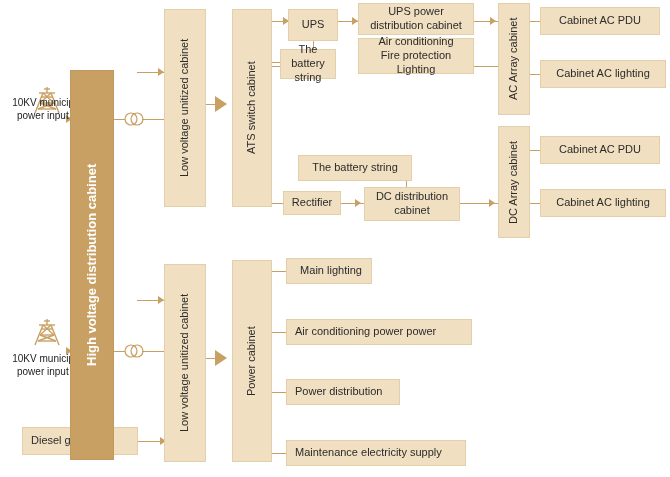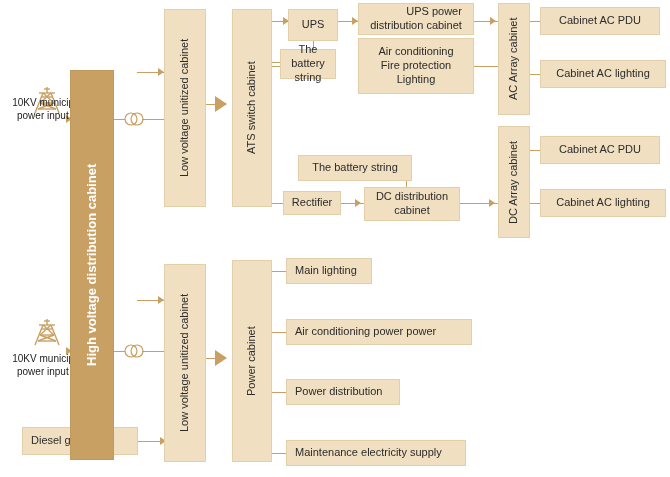--- a/index.html
+++ b/index.html
@@ -223,25 +223,25 @@
   <div class="box" style="left:288px; top:9px; width:50px; height:32px;align-items:center;">
     <span>UPS</span>
   </div>
 
   <div class="box" style="left:280px; top:49px; width:56px; height:30px;">
     <span style="white-space:pre-line;">The battery
 string</span>
   </div>
 
   <div class="box" style="left:358px; top:3px; width:116px; height:32px;">
-    <span style="white-space:pre-line;text-align:right;">UPS power
+    <span style="white-space:pre-line;">UPS power
 distribution cabinet</span>
   </div>
 
-  <div class="box" style="left:358px; top:38px; width:116px; height:56px;">
+  <div class="box" style="left:358px; top:38px; width:116px; height:36px;">
     <span style="white-space:pre-line;">Air conditioning
 Fire protection
 Lighting</span>
   </div>
 
   <div class="box vert" style="left:498px; top:3px; width:32px; height:112px;">
     <span>AC Array cabinet</span>
   </div>
 
   <div class="box" style="left:540px; top:7px; width:120px; height:28px;">
@@ -270,21 +270,21 @@
   </div>
 
   <div class="box" style="left:540px; top:136px; width:120px; height:28px;">
     <span>Cabinet AC PDU</span>
   </div>
 
   <div class="box" style="left:540px; top:189px; width:126px; height:28px;">
     <span>Cabinet AC  lighting</span>
   </div>
 
-  <div class="box left" style="left:286px; top:258px; width:86px; height:26px;">
+  <div class="box left" style="left:286px; top:258px; width:86px; height:26px;justify-content:center;">
     <span>Main lighting</span>
   </div>
 
   <div class="box left" style="left:286px; top:319px; width:186px; height:26px;">
     <span>Air conditioning power power</span>
   </div>
 
   <div class="box left" style="left:286px; top:379px; width:114px; height:26px;">
     <span>Power distribution</span>
   </div>

